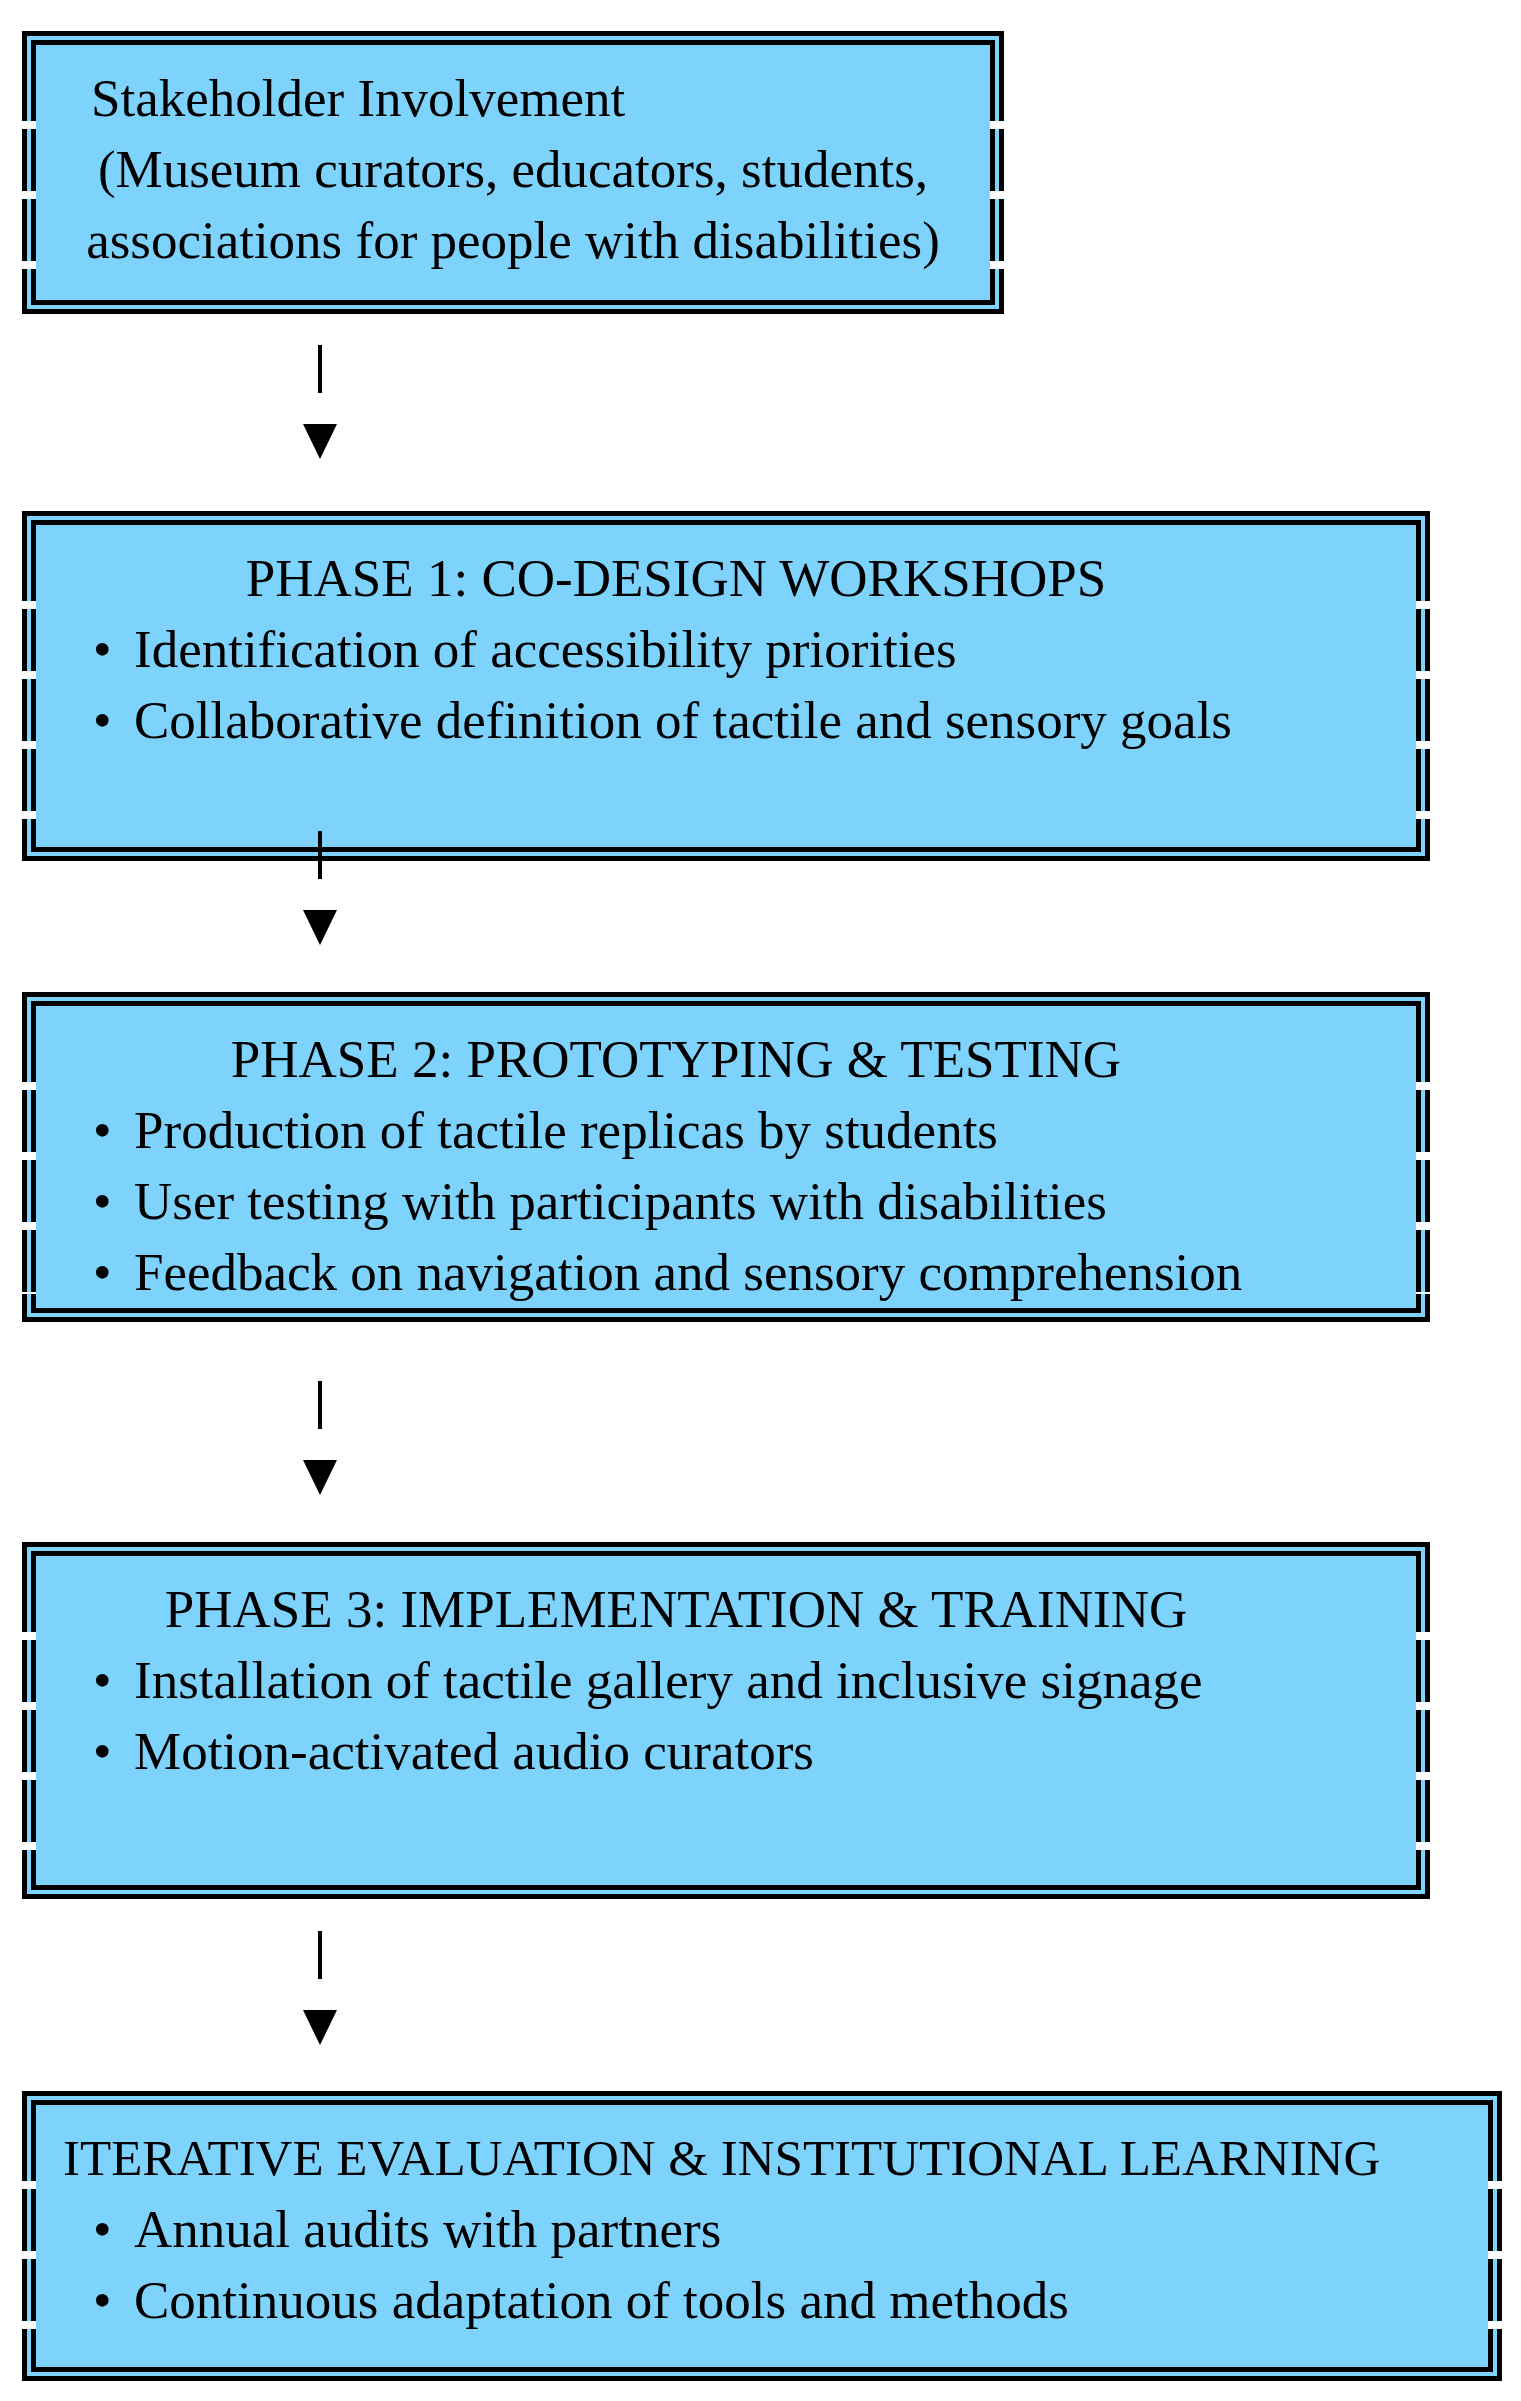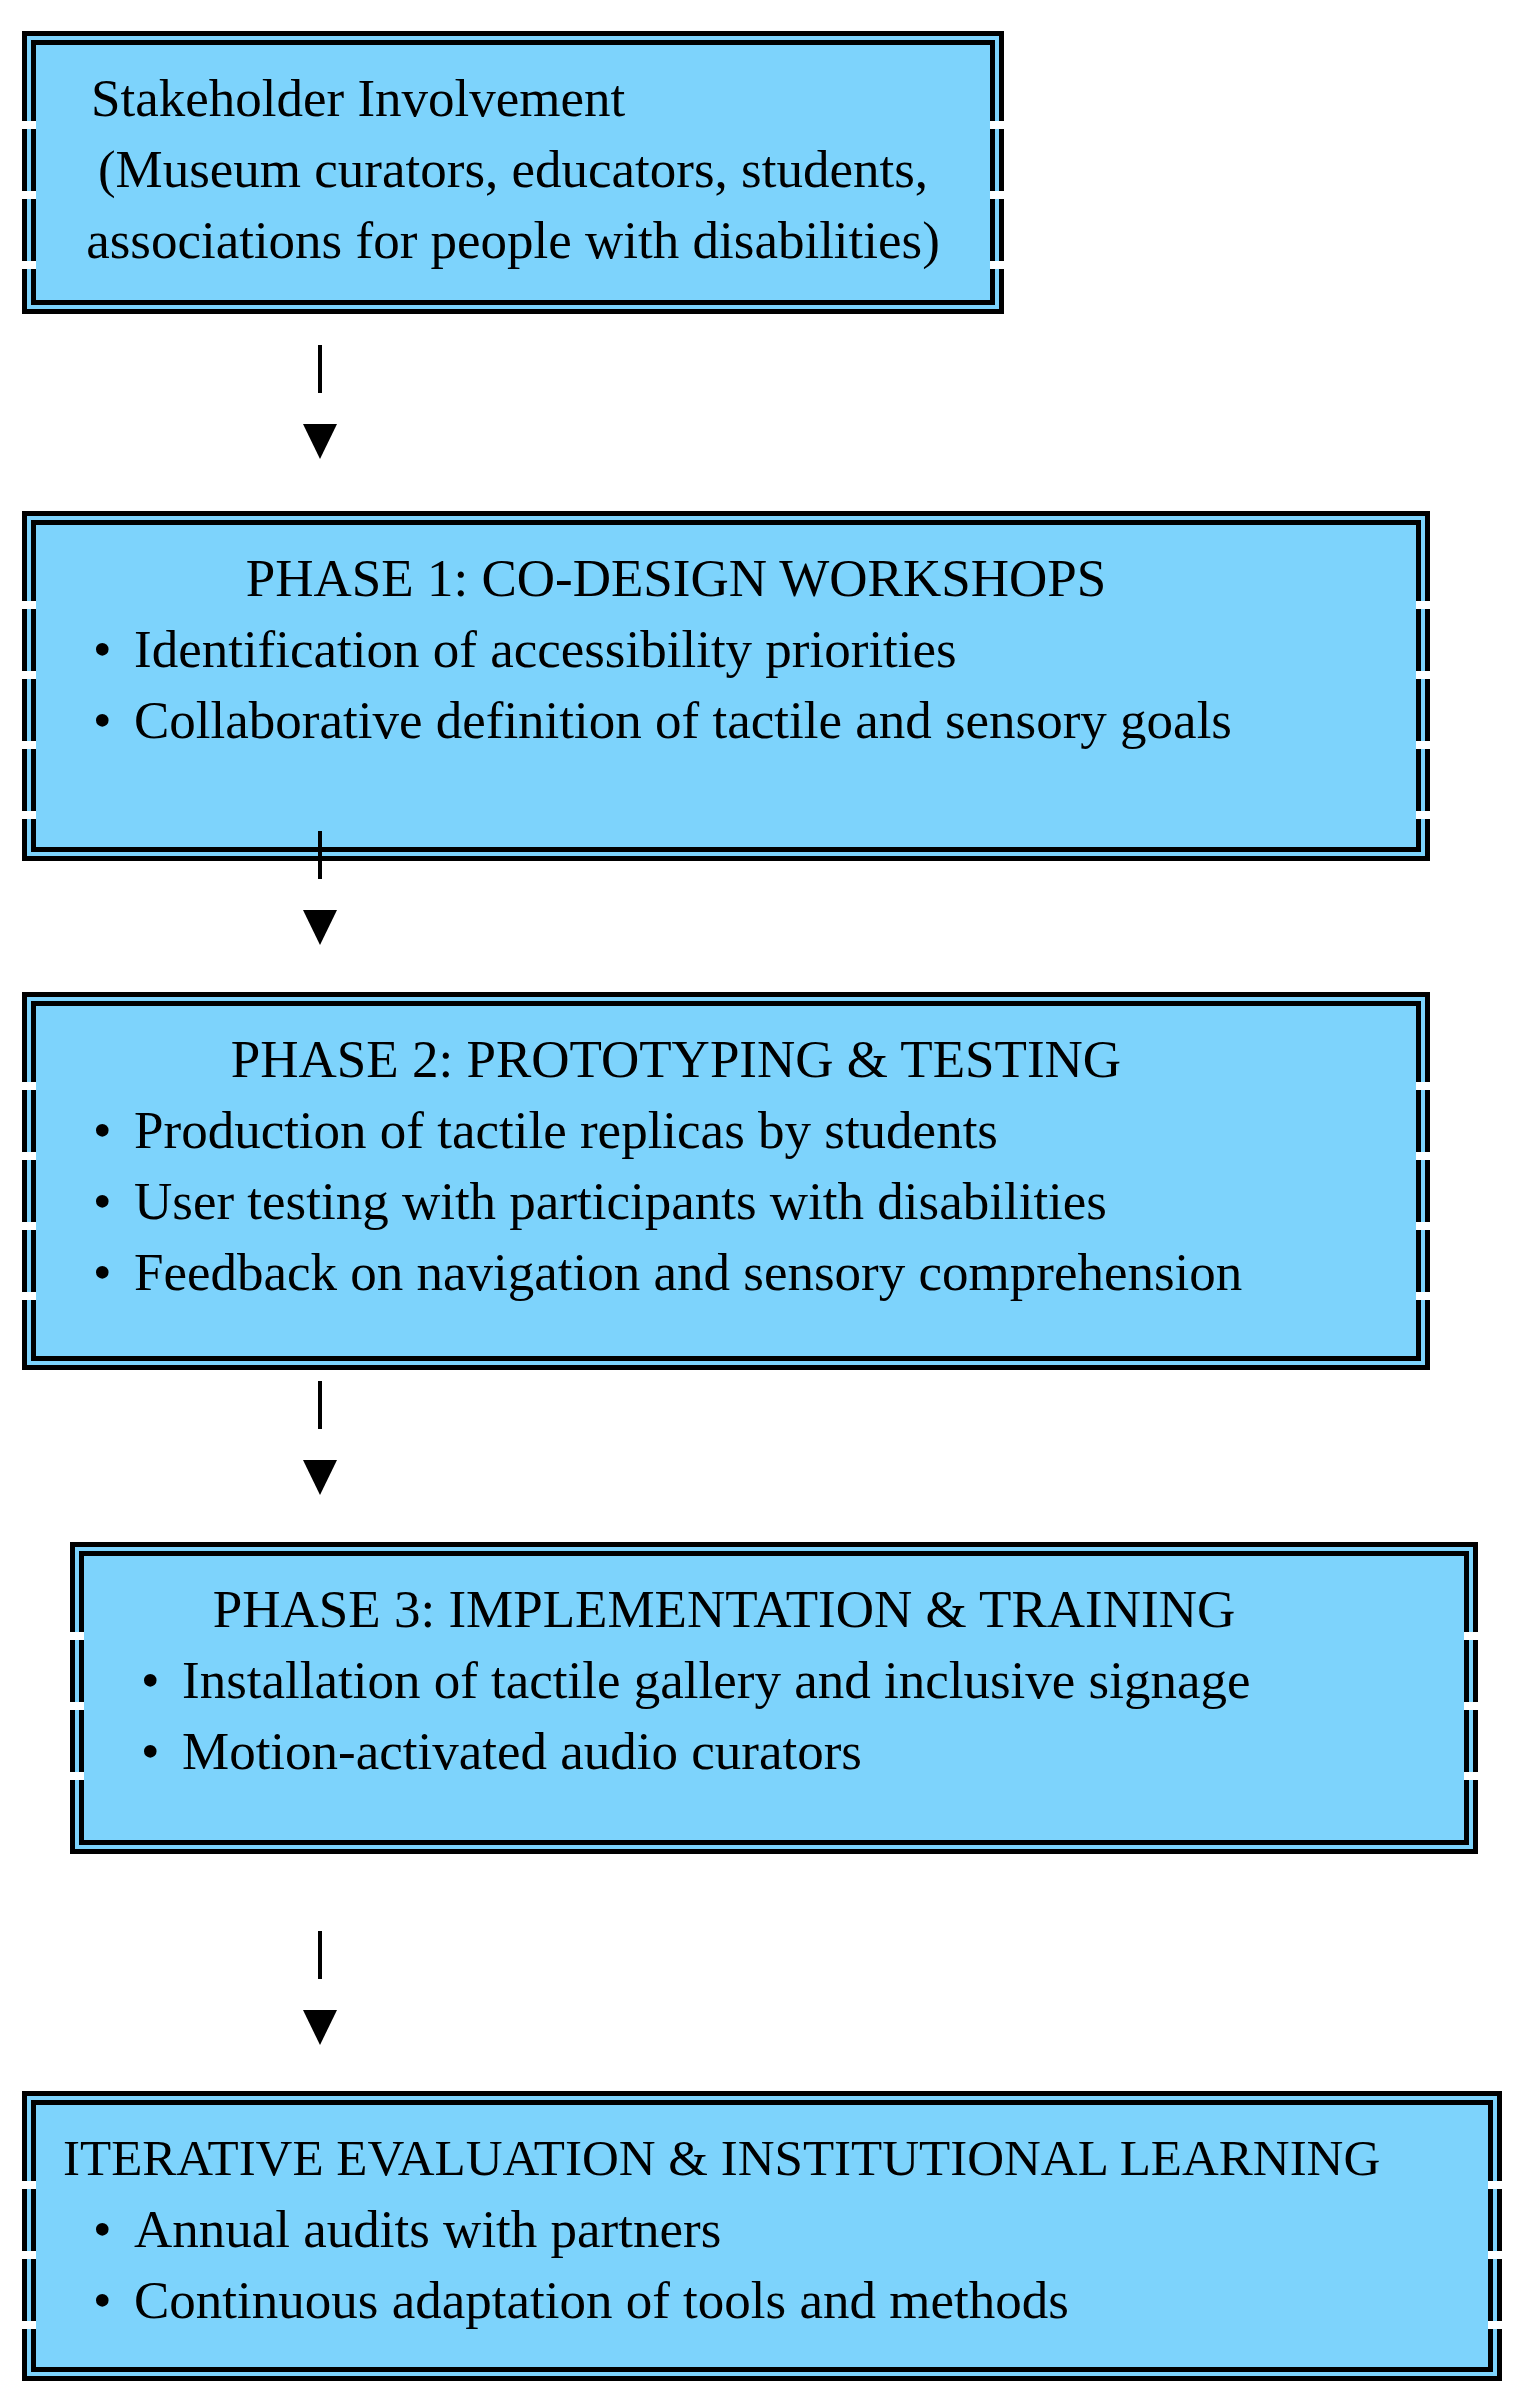--- a/index.html
+++ b/index.html
@@ -27,22 +27,22 @@
     width: 14px;
     background: repeating-linear-gradient(to bottom,
       rgba(0,0,0,0) 0px, rgba(0,0,0,0) 62px,
       #ffffff 62px, #ffffff 70px);
     pointer-events: none;
   }
   .notch-left  { left: -14px; }
   .notch-right { right: -14px; }
   .node-box-1 { top: 31px;   width: 982px; height: 283px; }
   .node-box-2 { top: 511px;  width: 1408px; height: 350px; }
-  .node-box-3 { top: 992px; width: 1408px; height: 378px; }
-  .node-box-4 { top: 1542px; width: 1408px; height: 312px; margin-left: 48px; }
+  .node-box-3 { top: 992px; width: 1408px; height: 330px; }
+  .node-box-4 { top: 1542px; width: 1408px; height: 357px; }
   .node-box-5 { top: 2091px; width: 1480px; height: 290px; }
   .row { position: relative; white-space: nowrap; }
   .line-indent { padding-left: 55px; }
   .line-center { text-align: center; }
   .title-center { text-align: center; padding-right: 100px; }
   .title-left { padding-left: 27px; font-size: 51px; }
   .bullet { padding-left: 57px; }
   .dot { display: inline-block; width: 41px; }
   .connector { position: absolute; }
   .conn-line {

